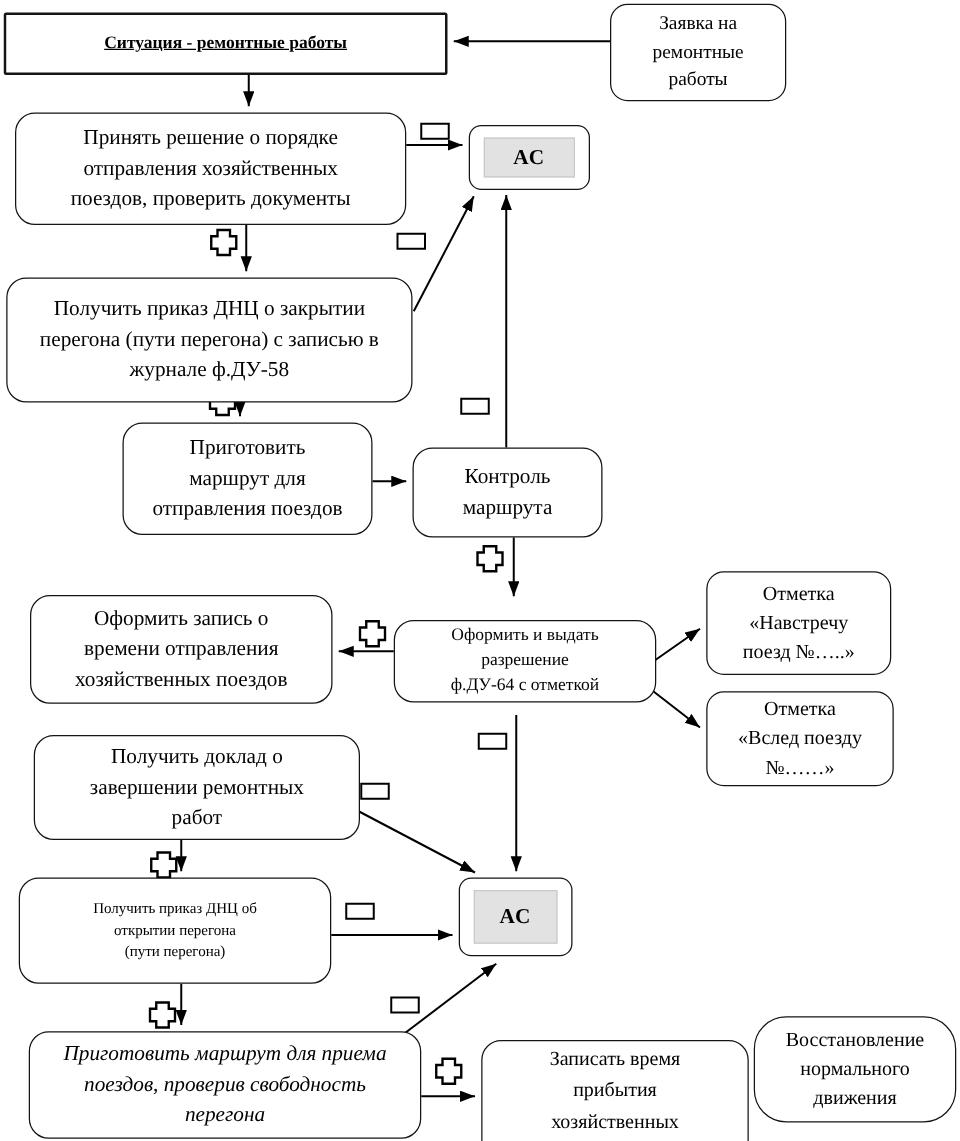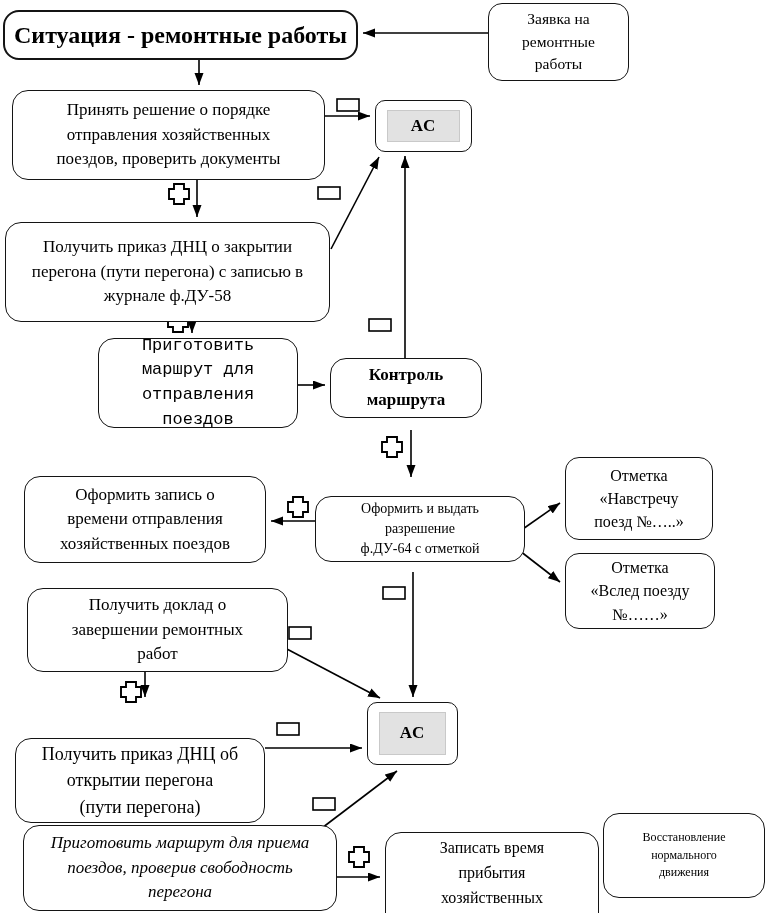--- a/index.html
+++ b/index.html
@@ -7,21 +7,21 @@
     position:relative;width:768px;height:913px;background:#fff;
     font-family:"Liberation Serif","DejaVu Serif",serif;color:#000;overflow:hidden;
   }
   #wires{position:absolute;left:0;top:0;z-index:1;}
   .node{
     position:absolute;z-index:2;box-sizing:border-box;
     display:flex;align-items:center;justify-content:center;
     text-align:center;background:#fff;border:1.6px solid #141414;
     border-radius:16px;line-height:1.45;white-space:pre-line;padding:2px 6px;
   }
-  .node--title{border-radius:16px;border-width:2px;font-weight:bold;font-size:24px;}
+  .node--title{border-radius:2px;border-width:2px;font-weight:bold;font-size:14px;text-decoration:underline;}
   .node--ac{border-radius:10px;padding:12px;}
   .ac-inner{
     position:absolute;left:11px;right:11px;top:9px;bottom:9px;
     background:#e2e2e2;border:1px solid #c9c9c9;
     display:flex;align-items:center;justify-content:center;
     font-weight:bold;font-size:17px;letter-spacing:1px;
   }
   .wire{stroke:#000;stroke-width:1.6;fill:none;}
   .doc-icon{fill:#fff;stroke:#000;stroke-width:1.6;}
   .cross-icon{fill:#fff;stroke:#000;stroke-width:1.9;}
@@ -93,25 +93,25 @@
 поездов, проверить документы</div>
 
   <div class="node node--ac" style="left:375px;top:100px;width:97px;height:52px;">
     <div class="ac-inner">АС</div>
   </div>
 
   <div class="node" style="left:5px;top:222px;width:325px;height:100px;font-size:17px;">Получить приказ ДНЦ о закрытии
 перегона (пути перегона) с записью в
 журнале ф.ДУ-58</div>
 
-  <div class="node" style="left:98px;top:338px;width:200px;height:90px;font-size:17px;font-family:Liberation Mono, monospace;">Приготовить
+  <div class="node" style="left:98px;top:338px;width:200px;height:90px;font-size:17px;">Приготовить
 маршрут для
 отправления поездов</div>
 
-  <div class="node" style="left:330px;top:358px;width:152px;height:60px;font-size:17px;font-weight:bold;">Контроль
+  <div class="node" style="left:330px;top:358px;width:152px;height:72px;font-size:17px;">Контроль
 маршрута</div>
 
   <div class="node" style="left:24px;top:476px;width:242px;height:87px;font-size:17px;">Оформить запись о
 времени отправления
 хозяйственных поездов</div>
 
   <div class="node" style="left:315px;top:496px;width:210px;height:66px;font-size:14px;">Оформить и выдать
 разрешение
 ф.ДУ-64 с отметкой</div>
 
@@ -120,34 +120,34 @@
 поезд №…..»</div>
 
   <div class="node" style="left:565px;top:553px;width:150px;height:76px;font-size:16px;border-radius:14px;">Отметка
 «Вслед поезду
 №……»</div>
 
   <div class="node" style="left:27px;top:588px;width:261px;height:84px;font-size:17px;">Получить доклад о
 завершении ремонтных
 работ</div>
 
-  <div class="node" style="left:15px;top:702px;width:250px;height:85px;font-size:18px;margin-top:36px;">Получить приказ ДНЦ об
+  <div class="node" style="left:15px;top:702px;width:250px;height:85px;font-size:12px;">Получить приказ ДНЦ об
 открытии перегона
 (пути перегона)</div>
 
   <div class="node node--ac" style="left:367px;top:702px;width:91px;height:63px;">
     <div class="ac-inner">АС</div>
   </div>
 
   <div class="node" style="left:23px;top:825px;width:314px;height:86px;font-size:17px;font-style:italic;">Приготовить маршрут для приема
 поездов, проверив свободность
 перегона</div>
 
   <div class="node" style="left:385px;top:803px;width:214px;height:107px;font-size:16px;line-height:1.55;margin-top:29px;">Записать время
 прибытия
 хозяйственных
 поездов</div>
 
-  <div class="node" style="left:603px;top:813px;width:162px;height:85px;font-size:12px;border-radius:16px;">Восстановление
+  <div class="node" style="left:603px;top:813px;width:162px;height:85px;font-size:16px;border-radius:26px;">Восстановление
 нормального
 движения</div>
 
 </div>
 
 </body></html>

